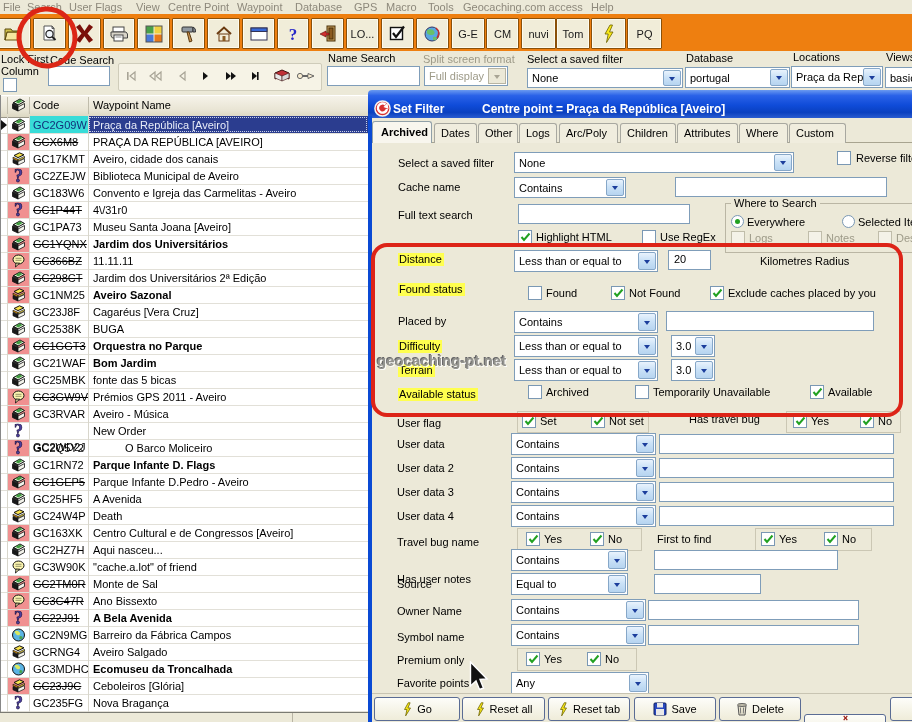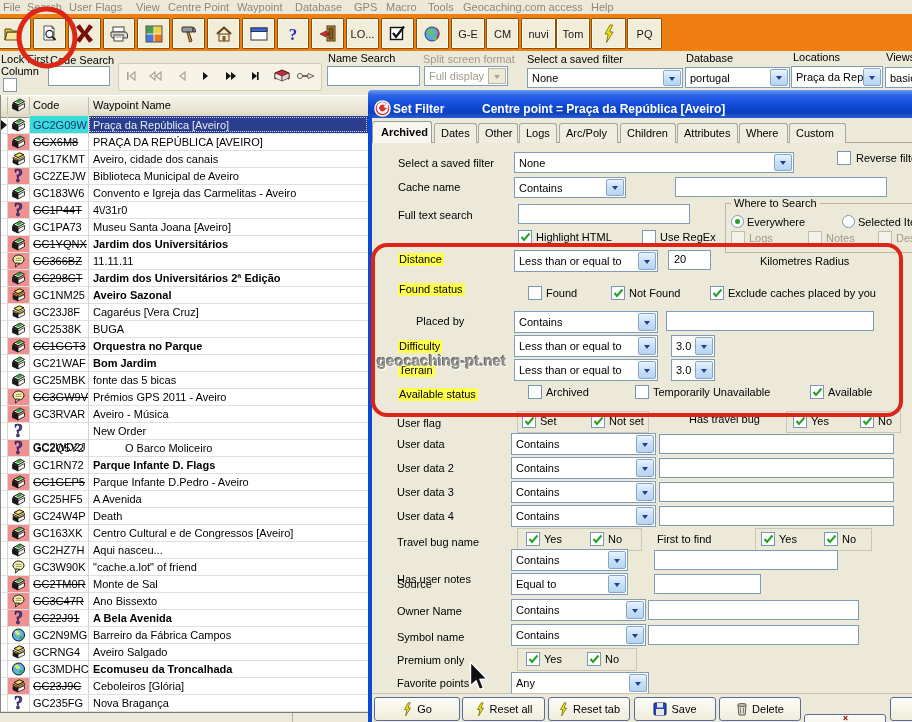--- a/index.html
+++ b/index.html
@@ -293,21 +293,21 @@
 <div class="abs" style="left:0;top:286px;width:368px;height:1px;background:#e2e0d8;"></div>
 <div class="abs" style="left:8px;top:270px;width:21px;height:16px;background:#f09090;"></div>
 <div class="abs" style="left:11px;top:271px;"><svg width="15" height="14" viewBox="0 0 15 14">
       <polygon points="2.5,4.5 9,1 13.5,3.5 7,7" fill="#dff0d8" stroke="#101010" stroke-width="1"></polygon>
       <polygon points="4.5,3.8 8.8,1.6 11.5,3 7.2,5.4" fill="#3f9c3f"></polygon>
       <polygon points="1.5,6.5 7,9 7,13 1.5,10.5" fill="#181818" stroke="#101010" stroke-width="0.8"></polygon>
       <polygon points="7,9 13.5,5.5 13.5,9.5 7,13" fill="#f2f2ea" stroke="#101010" stroke-width="0.8"></polygon>
       <polygon points="2.5,4.5 1.5,6.5 7,9 7,7" fill="#2a2a2a" stroke="#101010" stroke-width="0.6"></polygon>
     </svg></div>
 <div class="lbl" style="left:33px;top:272px;color:#000;text-decoration:line-through;">GC298CT</div>
-<div class="lbl" style="left:93px;top:272px;font-weight:bold;">Jardim dos Universitários 2ª Edição</div>
+<div class="lbl" style="left:93px;top:272px;font-weight:normal;">Jardim dos Universitários 2ª Edição</div>
 <div class="abs" style="left:0;top:303px;width:368px;height:1px;background:#e2e0d8;"></div>
 <div class="abs" style="left:8px;top:287px;width:21px;height:16px;background:#f09090;"></div>
 <div class="abs" style="left:11px;top:288px;"><svg width="15" height="14" viewBox="0 0 15 14">
       <polygon points="3,3.5 8.5,0.8 13,2.8 7,5.6" fill="#f8e24a" stroke="#101010" stroke-width="1"></polygon>
       <polygon points="2,5.2 7,7.4 7,9 2,6.8" fill="#f0a000" stroke="#101010" stroke-width="0.7"></polygon>
       <polygon points="7,7.4 13.5,4.4 13.5,6 7,9" fill="#f8e24a" stroke="#101010" stroke-width="0.7"></polygon>
       <polygon points="2,7.5 7,9.6 7,13 2,10.8" fill="#1a1a1a" stroke="#101010" stroke-width="0.7"></polygon>
       <polygon points="7,9.6 13.5,6.6 13.5,10 7,13" fill="#f2f2ea" stroke="#101010" stroke-width="0.7"></polygon>
     </svg></div>
 <div class="lbl" style="left:33px;top:289px;color:#000;">GC1NM25</div>
@@ -629,21 +629,21 @@
       <path d="M2.5 6 L5 9 L10.5 2.5" fill="none" stroke="#21a121" stroke-width="2"></path>
     </svg>
   </div>
 <div class="lbl" style="left:629px;top:287px;">Not Found</div>
 <div class="cb" style="left:710px;top:286px;">
     <svg width="13" height="13" viewBox="0 0 13 13">
       <path d="M2.5 6 L5 9 L10.5 2.5" fill="none" stroke="#21a121" stroke-width="2"></path>
     </svg>
   </div>
 <div class="lbl" style="left:728px;top:287px;">Exclude caches placed by you</div>
-<div class="lbl" style="left:416px;top:315px;">Placed by</div>
+<div class="lbl" style="left:398px;top:315px;">Placed by</div>
 <div class="combo" style="left:514px;top:311px;width:142px;height:20px;">
     <span class="t " style="right:18px;">Contains</span>
     <span class="carr"></span>
   </div>
 <div class="tb" style="left:666px;top:311px;width:206px;height:18px;"></div>
 <div class="lbl ylbl" style="left:398px;top:340px;">Difficulty</div>
 <div class="combo" style="left:514px;top:335px;width:142px;height:20px;">
     <span class="t " style="right:18px;">Less than or equal to</span>
     <span class="carr"></span>
   </div>

